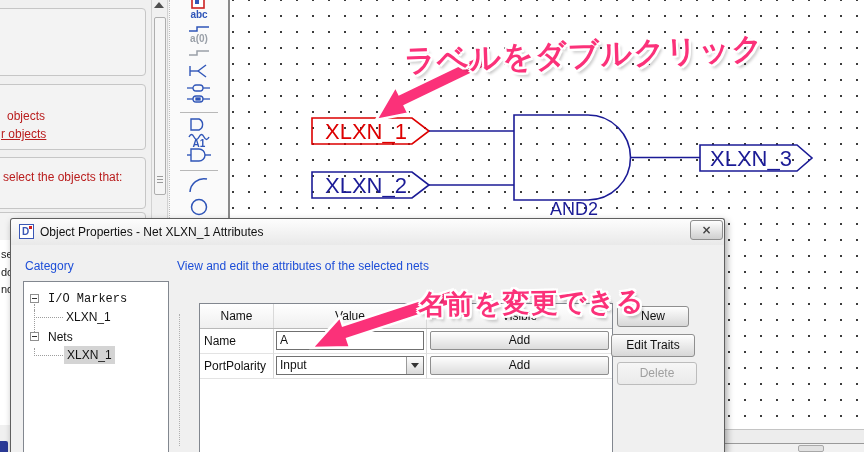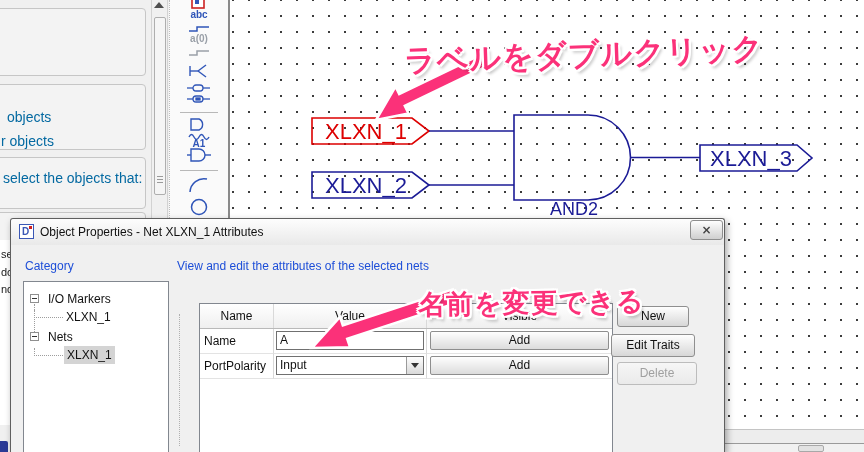--- a/index.html
+++ b/index.html
@@ -6,21 +6,21 @@
   body{
     width:864px;height:452px;position:relative;overflow:hidden;
     font-family:"Liberation Sans",sans-serif;background:#f0f0f0;
     -webkit-font-smoothing:antialiased;
   }
   .abs{position:absolute;}
 
   
   .left-panel{left:0;top:0;width:151px;height:452px;background:#f0f0f0;}
   .group-box{background:#f3f3f3;border:1px solid #c6c6c6;border-radius:4px;}
-  .panel-text{font-size:14px;color:#0369a1;white-space:nowrap;}
+  .panel-text{font-size:12px;color:#b91c1c;white-space:nowrap;}
 
   
   .vscroll{left:151px;top:0;width:17px;height:452px;background:#f0f0f0;
     border-left:1px solid #d2d2d2;border-right:1px solid #d2d2d2;box-sizing:border-box;}
   .vscroll-up{left:2px;top:2px;width:12px;height:12px;}
   .tri-up{width:0;height:0;border-left:5px solid transparent;border-right:5px solid transparent;
     border-bottom:6px solid #4f4f4f;}
   .vthumb{left:2px;top:17px;width:12px;height:178px;background:#f5f5f5;
     border:1px solid #aeaeae;border-radius:2px;box-sizing:border-box;}
   .grip{left:2px;width:6px;height:1px;background:#9a9a9a;}
@@ -112,21 +112,21 @@
   .sliver-text{font-size:11px;color:#222;left:1px;position:absolute;}
   .blue-frag{left:0;top:441px;width:8px;height:11px;background:#2b3a96;border-radius:0 2px 0 0;z-index:5;}
 </style>
 </head>
 <body>
 
 <div class="abs left-panel">
   <div class="abs group-box" style="left:-12px;top:8px;width:156px;height:66px;"></div>
   <div class="abs group-box" style="left:-12px;top:84px;width:156px;height:64px;">
     <span class="abs panel-text" style="left:18px;top:24px;">objects</span>
-    <span class="abs panel-text" style="left:12px;top:48px;">r objects</span>
+    <span class="abs panel-text" style="left:12px;top:42px;text-decoration:underline;">r objects</span>
   </div>
   <div class="abs group-box" style="left:-12px;top:157px;width:156px;height:50px;">
     <span class="abs panel-text" style="left:14px;top:12px;">select the objects that:</span>
   </div>
   <div class="abs group-box" style="left:-12px;top:212px;width:156px;height:40px;"></div>
 </div>
 
 <div class="abs sliver-white">
   <span class="sliver-text" style="top:8px;">se</span>
   <span class="sliver-text" style="top:26px;">do</span>
@@ -268,21 +268,21 @@
 
   <div class="abs treebox">
     <div class="abs tree-dot-v" style="left:10px;top:22px;height:30px;"></div>
     <div class="abs tree-dot-l" style="left:10px;top:28px;width:28px;height:7px;"></div>
     <div class="abs tree-dot-l" style="left:10px;top:66px;width:28px;height:7px;"></div>
 
     <div class="abs tree-row" style="top:8px;">
       <div class="abs expander" style="left:6px;top:4px;">
           <i></i>
         </div>
-      <span class="abs" style="left:24px;">I/O Markers</span>
+      <span class="abs" style="left:24px;font-family:Liberation Mono, monospace;">I/O Markers</span>
     </div>
     <div class="abs tree-row" style="top:26px;">
       <span class="abs" style="left:42px;">XLXN_1</span>
     </div>
     <div class="abs tree-row" style="top:46px;">
       <div class="abs expander" style="left:6px;top:4px;">
           <i></i>
         </div>
       <span class="abs" style="left:24px;">Nets</span>
     </div>

